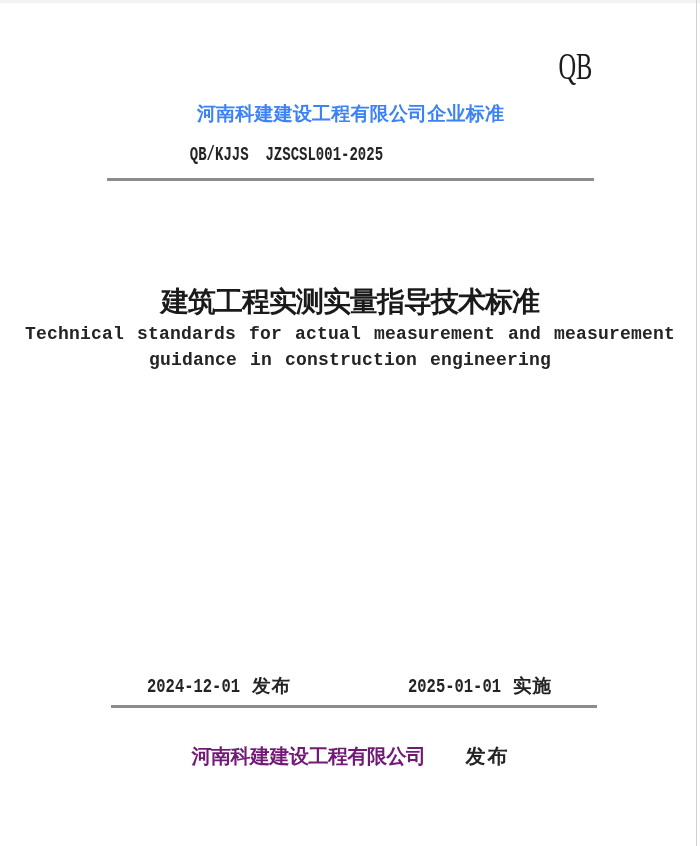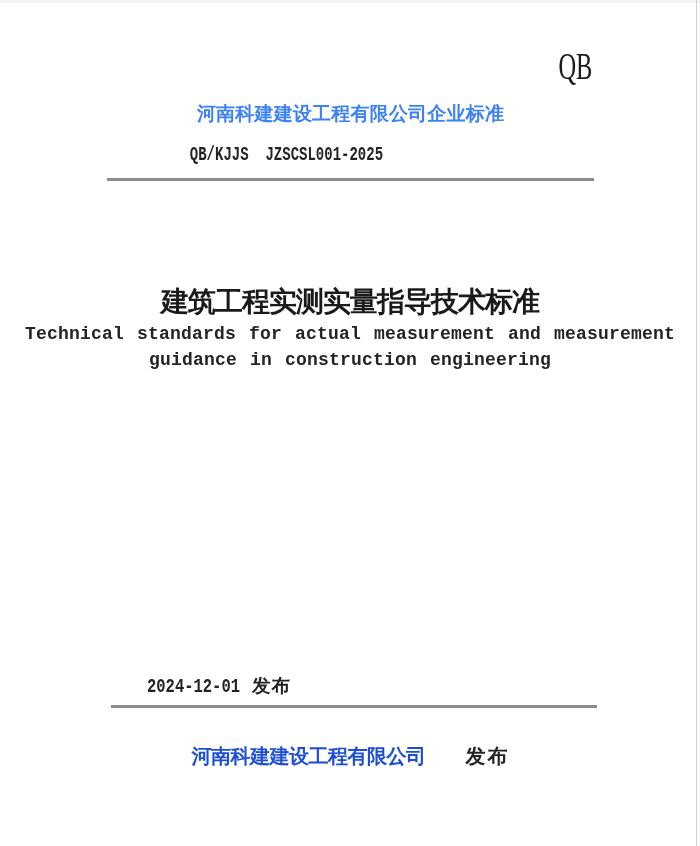--- a/index.html
+++ b/index.html
@@ -143,21 +143,21 @@
     width: 487px;
     text-align: center;
     white-space: nowrap;
     font-size: 0;
   }
   .publisher-name {
     display: inline-block;
     font-size: 20px;
     font-weight: 700;
     letter-spacing: -0.5px;
-    color: #1d4ed8;
+    color: #701a75;
   }
   .publisher-action {
     display: inline-block;
     margin-left: 40px;
     font-size: 20px;
     font-weight: 700;
     letter-spacing: 2px;
     color: #242424;
   }
 </style>
@@ -182,20 +182,23 @@
   <div class="doc-title">建筑工程实测实量指导技术标准</div>
 
   <div class="en-line en-line-1">Technical standards for actual measurement and measurement</div>
 
   <div class="en-line en-line-2">guidance in construction engineering</div>
 
   <div class="date-block date-block-left">
     <span class="date-digits">2024-12-01</span><span class="date-label">发布</span>
   </div>
 
+  <div class="date-block date-block-right">
+    <span class="date-digits">2025-01-01</span><span class="date-label">实施</span>
+  </div>
 
   <div class="rule rule-bottom"></div>
 
   <div class="publisher-row">
     <span class="publisher-name">河南科建建设工程有限公司</span><span class="publisher-action">发布</span>
   </div>
 
 </div>
 
 </body></html>

